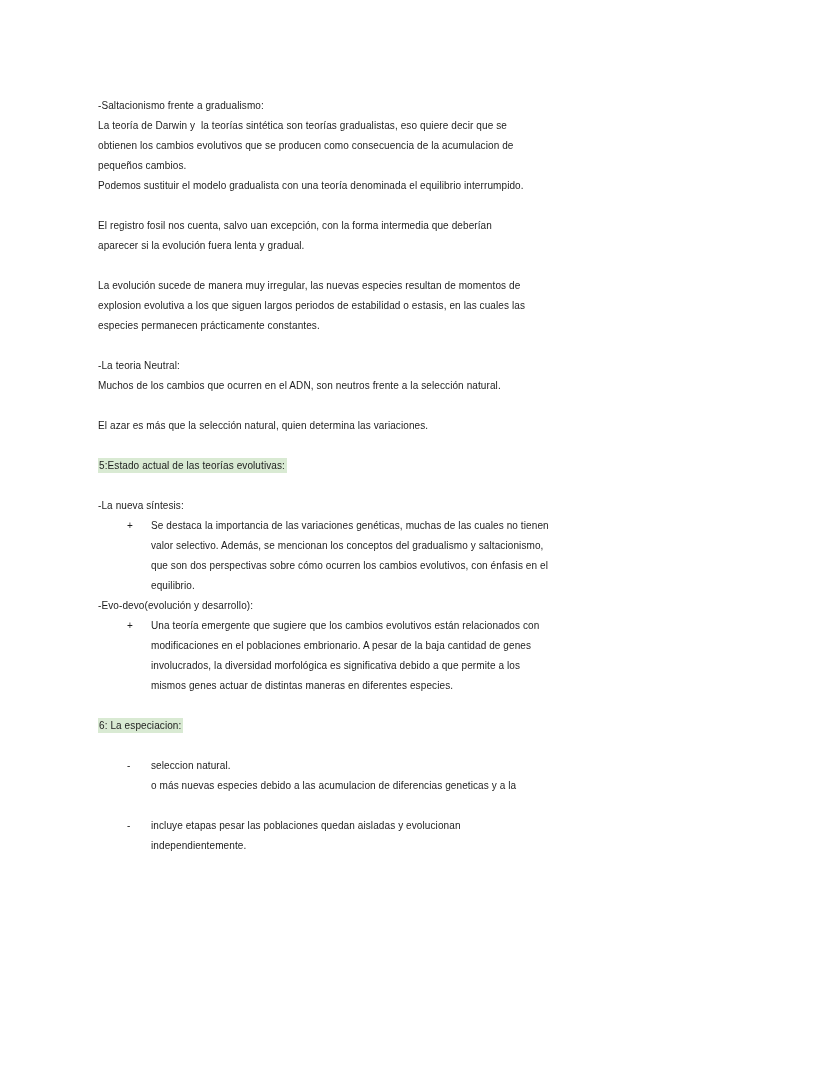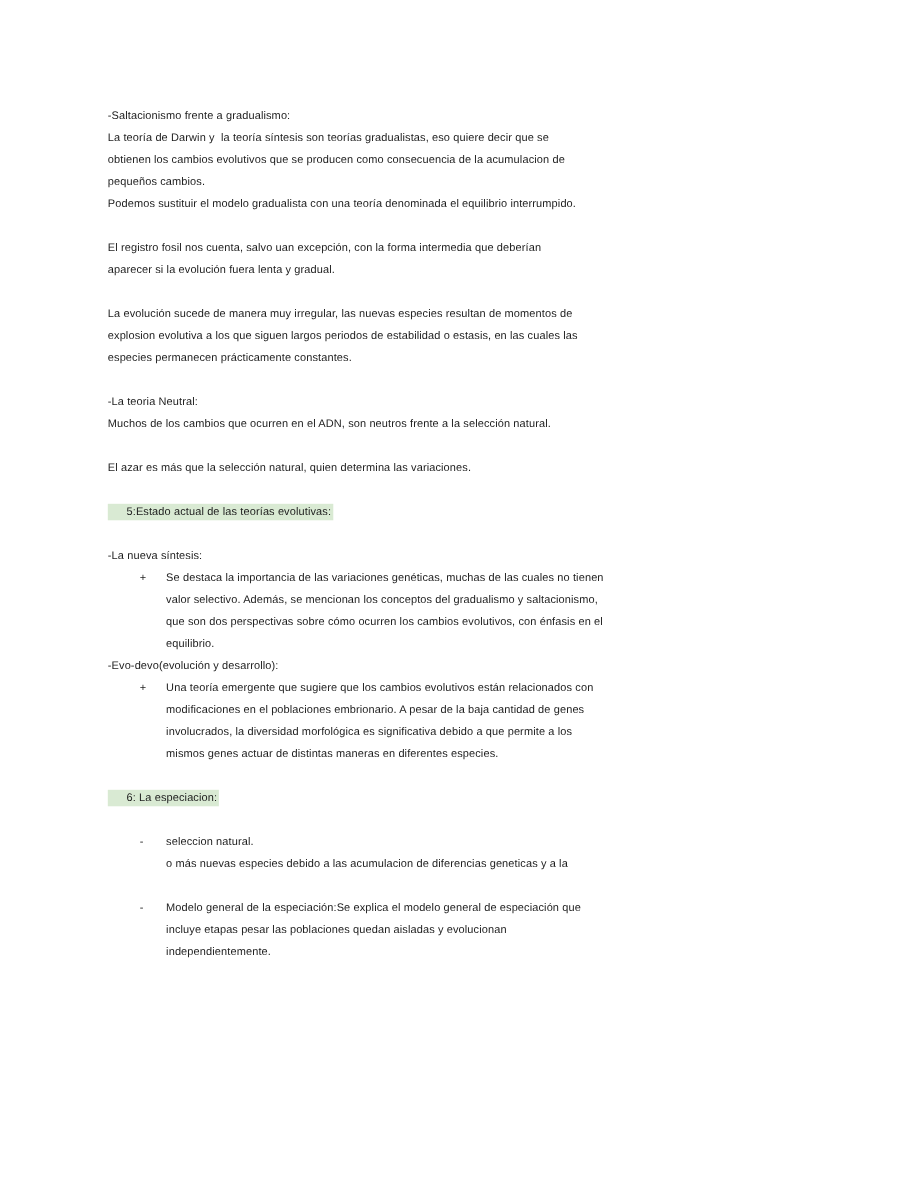--- a/index.html
+++ b/index.html
@@ -30,40 +30,40 @@
     white-space: pre-wrap;
   }
   .spacer {
     height: 20px;
   }
   .heading-line {
     min-height: 20px;
   }
   .hl {
     background: #d9ead3;
-    padding: 2px 2px 2px 17px;
+    padding: 2px 2px 2px 1px;
   }
   .bullet {
     position: relative;
     padding-left: 53px;
   }
   .bullet .marker {
     position: absolute;
     left: 29px;
     top: 0;
     width: 20px;
   }
 </style>
 </head>
 <body>
 
 <div class="page">
   <div class="content">
       <div class="line">-Saltacionismo frente a gradualismo:</div>
-      <div class="line">La teoría de Darwin y  la teoría síntesis son teorías gradualistas, eso quiere decir que se</div>
+      <div class="line">La teoría de Darwin y  la teorías sintética son teorías gradualistas, eso quiere decir que se</div>
       <div class="line">obtienen los cambios evolutivos que se producen como consecuencia de la acumulacion de</div>
       <div class="line">pequeños cambios.</div>
       <div class="line">Podemos sustituir el modelo gradualista con una teoría denominada el equilibrio interrumpido.</div>
       <div class="spacer"></div>
       <div class="line">El registro fosil nos cuenta, salvo uan excepción, con la forma intermedia que deberían</div>
       <div class="line">aparecer si la evolución fuera lenta y gradual.</div>
       <div class="spacer"></div>
       <div class="line">La evolución sucede de manera muy irregular, las nuevas especies resultan de momentos de</div>
       <div class="line">explosion evolutiva a los que siguen largos periodos de estabilidad o estasis, en las cuales las</div>
       <div class="line">especies permanecen prácticamente constantes.</div>
@@ -102,19 +102,18 @@
         <span class="marker">-</span>
         <div>
           <div class="line">seleccion natural.</div>
           <div class="line">o más nuevas especies debido a las acumulacion de diferencias geneticas y a la</div>
         </div>
       </div>
       <div class="spacer"></div>
       <div class="bullet">
         <span class="marker">-</span>
         <div>
-          <div class="line">Modelo general de la especiación:Se explica el modelo general de especiación que</div>
           <div class="line">incluye etapas pesar las poblaciones quedan aisladas y evolucionan</div>
           <div class="line">independientemente.</div>
         </div>
       </div>
     </div>
 </div>
 
 </body></html>

